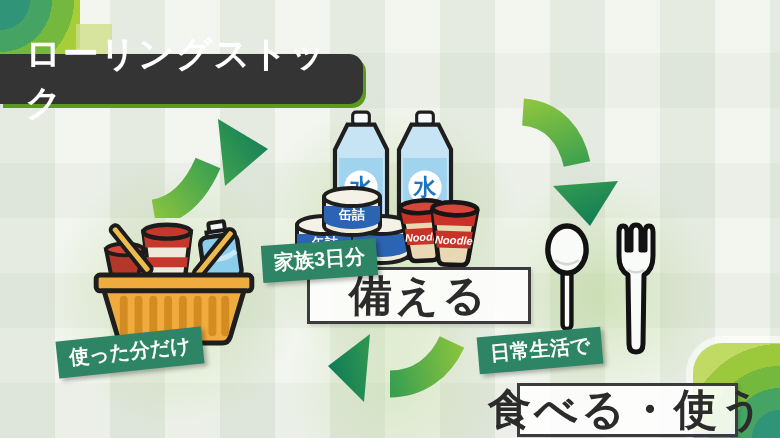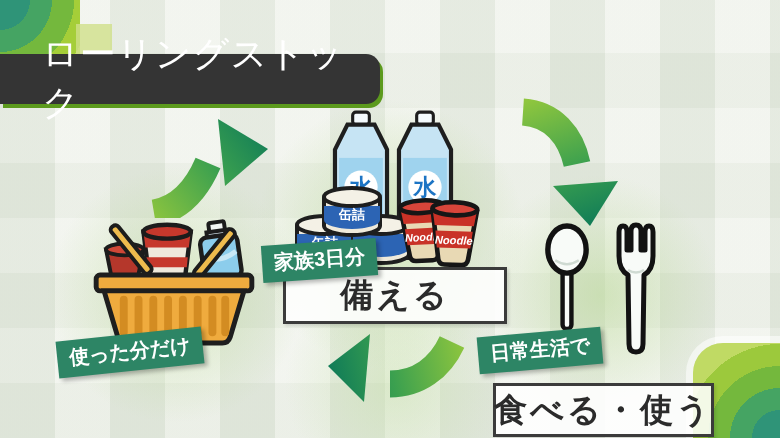--- a/index.html
+++ b/index.html
@@ -22,34 +22,34 @@
   .corner-tl-tile{position:absolute;left:76px;top:24px;width:36px;height:32px;background:#cfe08a;opacity:.8;}
   .corner-br{
     position:absolute;right:0;bottom:0;width:87px;height:95px;border-top-left-radius:30px;
     background:radial-gradient(circle at 100% 100%,#2f9478 0 28px,#45a463 28px 50px,#74b83d 50px 72px,#9cc93c 72px 94px,#c0da64 94px 118px,#d7e59a 118px);
     box-shadow:0 0 0 7px rgba(255,255,255,.55);
   }
   .title-banner{
     position:absolute;left:0;top:54px;width:338px;height:50px;
     background:#343434;border-radius:0 14px 14px 0;
     box-shadow:3px 4px 0 #5c9a1d;
-    display:flex;align-items:center;padding-left:42px;
-    color:#fff;font-size:36px;font-weight:normal;letter-spacing:1px;
+    display:flex;align-items:center;padding-left:25px;
+    color:#fff;font-size:36px;font-weight:bold;letter-spacing:1px;
     z-index:8;
   }
   .el{position:absolute;}
   .tag{
     position:absolute;background:#2d8565;color:#fff;font-weight:bold;font-size:20px;
     padding:4px 12px 6px;box-shadow:3px 3px 4px rgba(0,0,0,.28);z-index:7;white-space:nowrap;
   }
   .action-box{
     position:absolute;background:rgba(255,255,255,.88);border:3px solid #3b3b3b;
     display:flex;align-items:center;justify-content:center;
-    font-size:33px;font-weight:bold;color:#2b2b2b;letter-spacing:3px;
-    box-shadow:2px 2px 3px rgba(0,0,0,.12);z-index:6;white-space:nowrap;
+    font-size:43px;font-weight:bold;color:#2b2b2b;letter-spacing:3px;
+    box-shadow:2px 2px 3px rgba(0,0,0,.12);z-index:6;white-space:nowrap;margin-left:24px;
   }
   svg{display:block;}
   svg text{font-family:"Liberation Sans","DejaVu Sans",sans-serif;font-weight:bold;}
   .z1{z-index:1}.z2{z-index:2}.z3{z-index:3}.z4{z-index:4}
 </style>
 </head>
 <body>
 
 <div class="stage">
 

